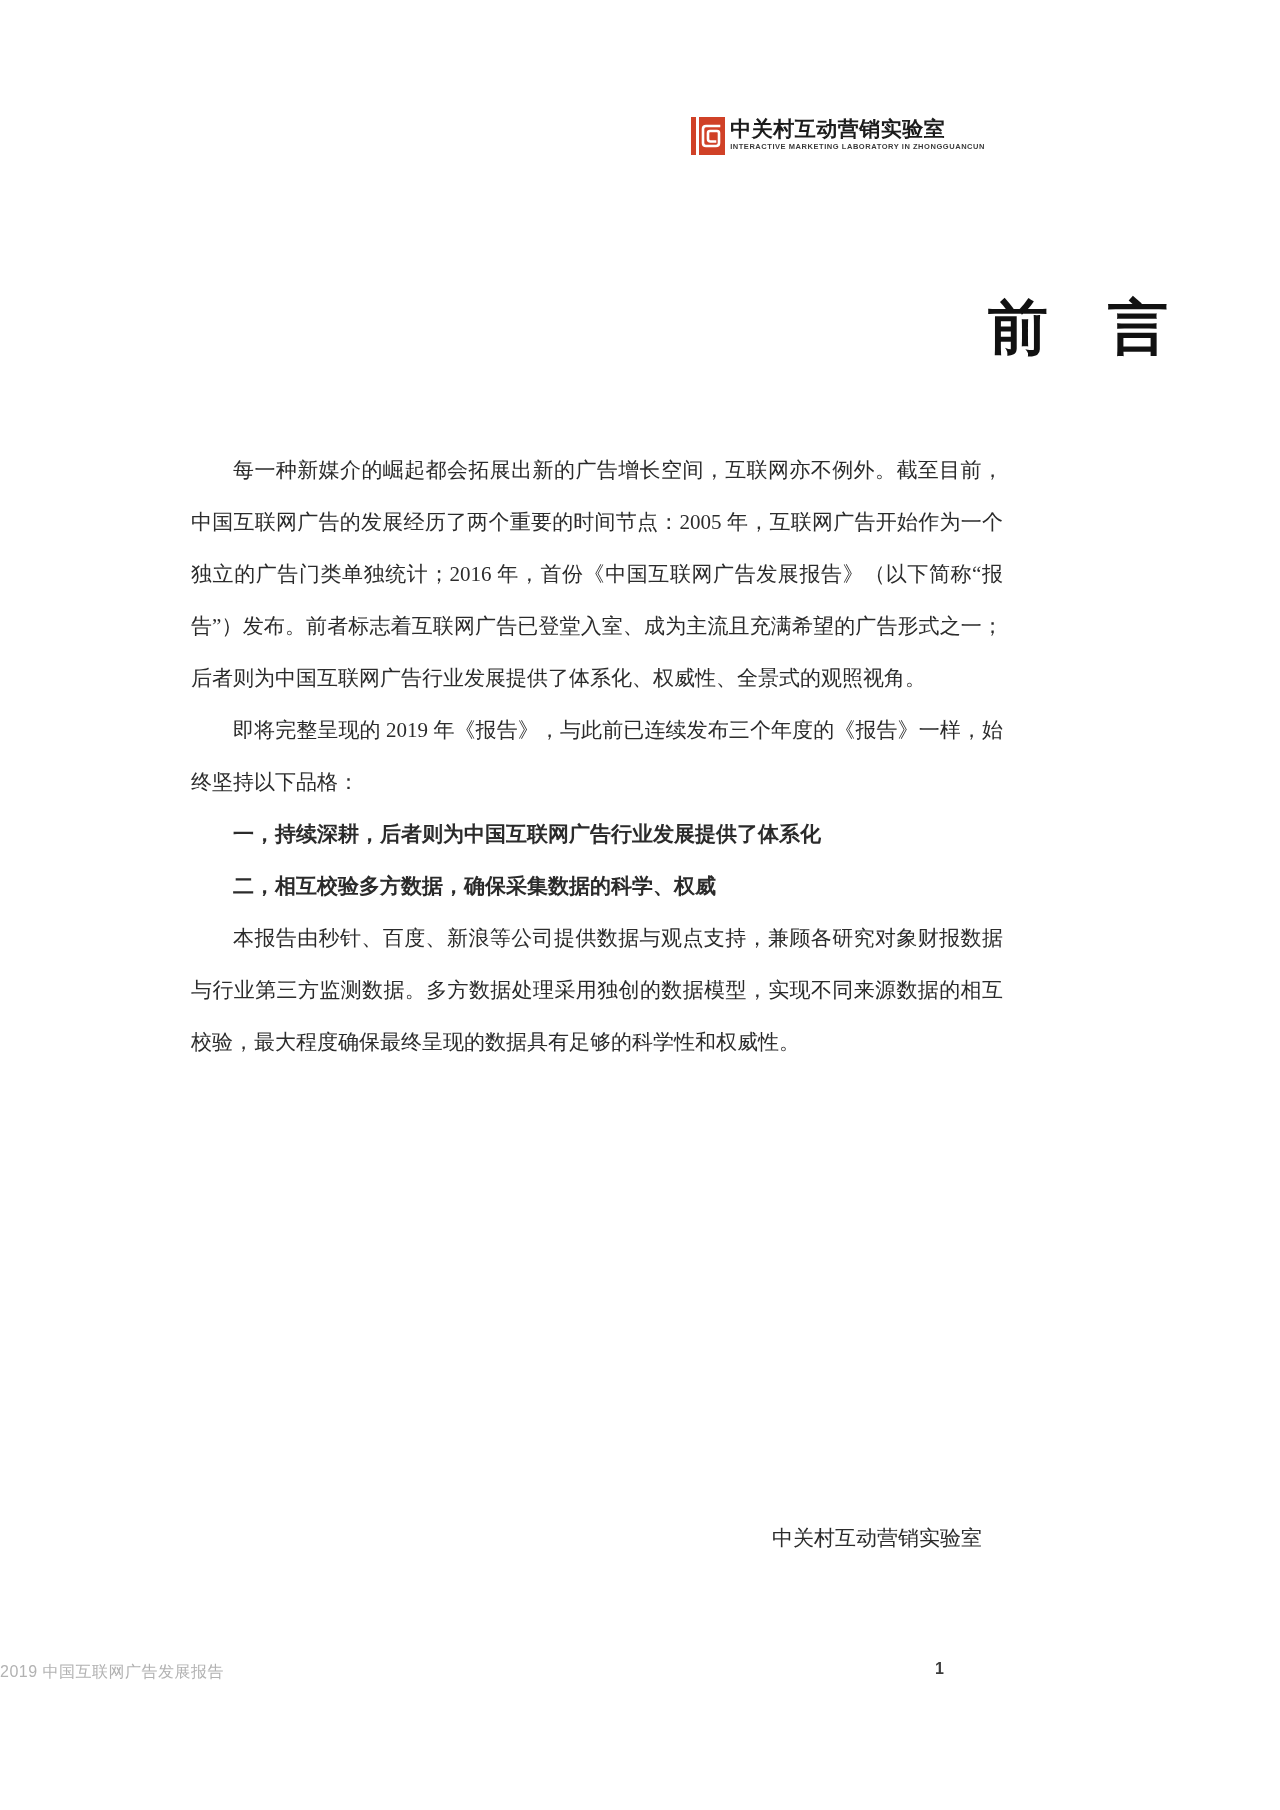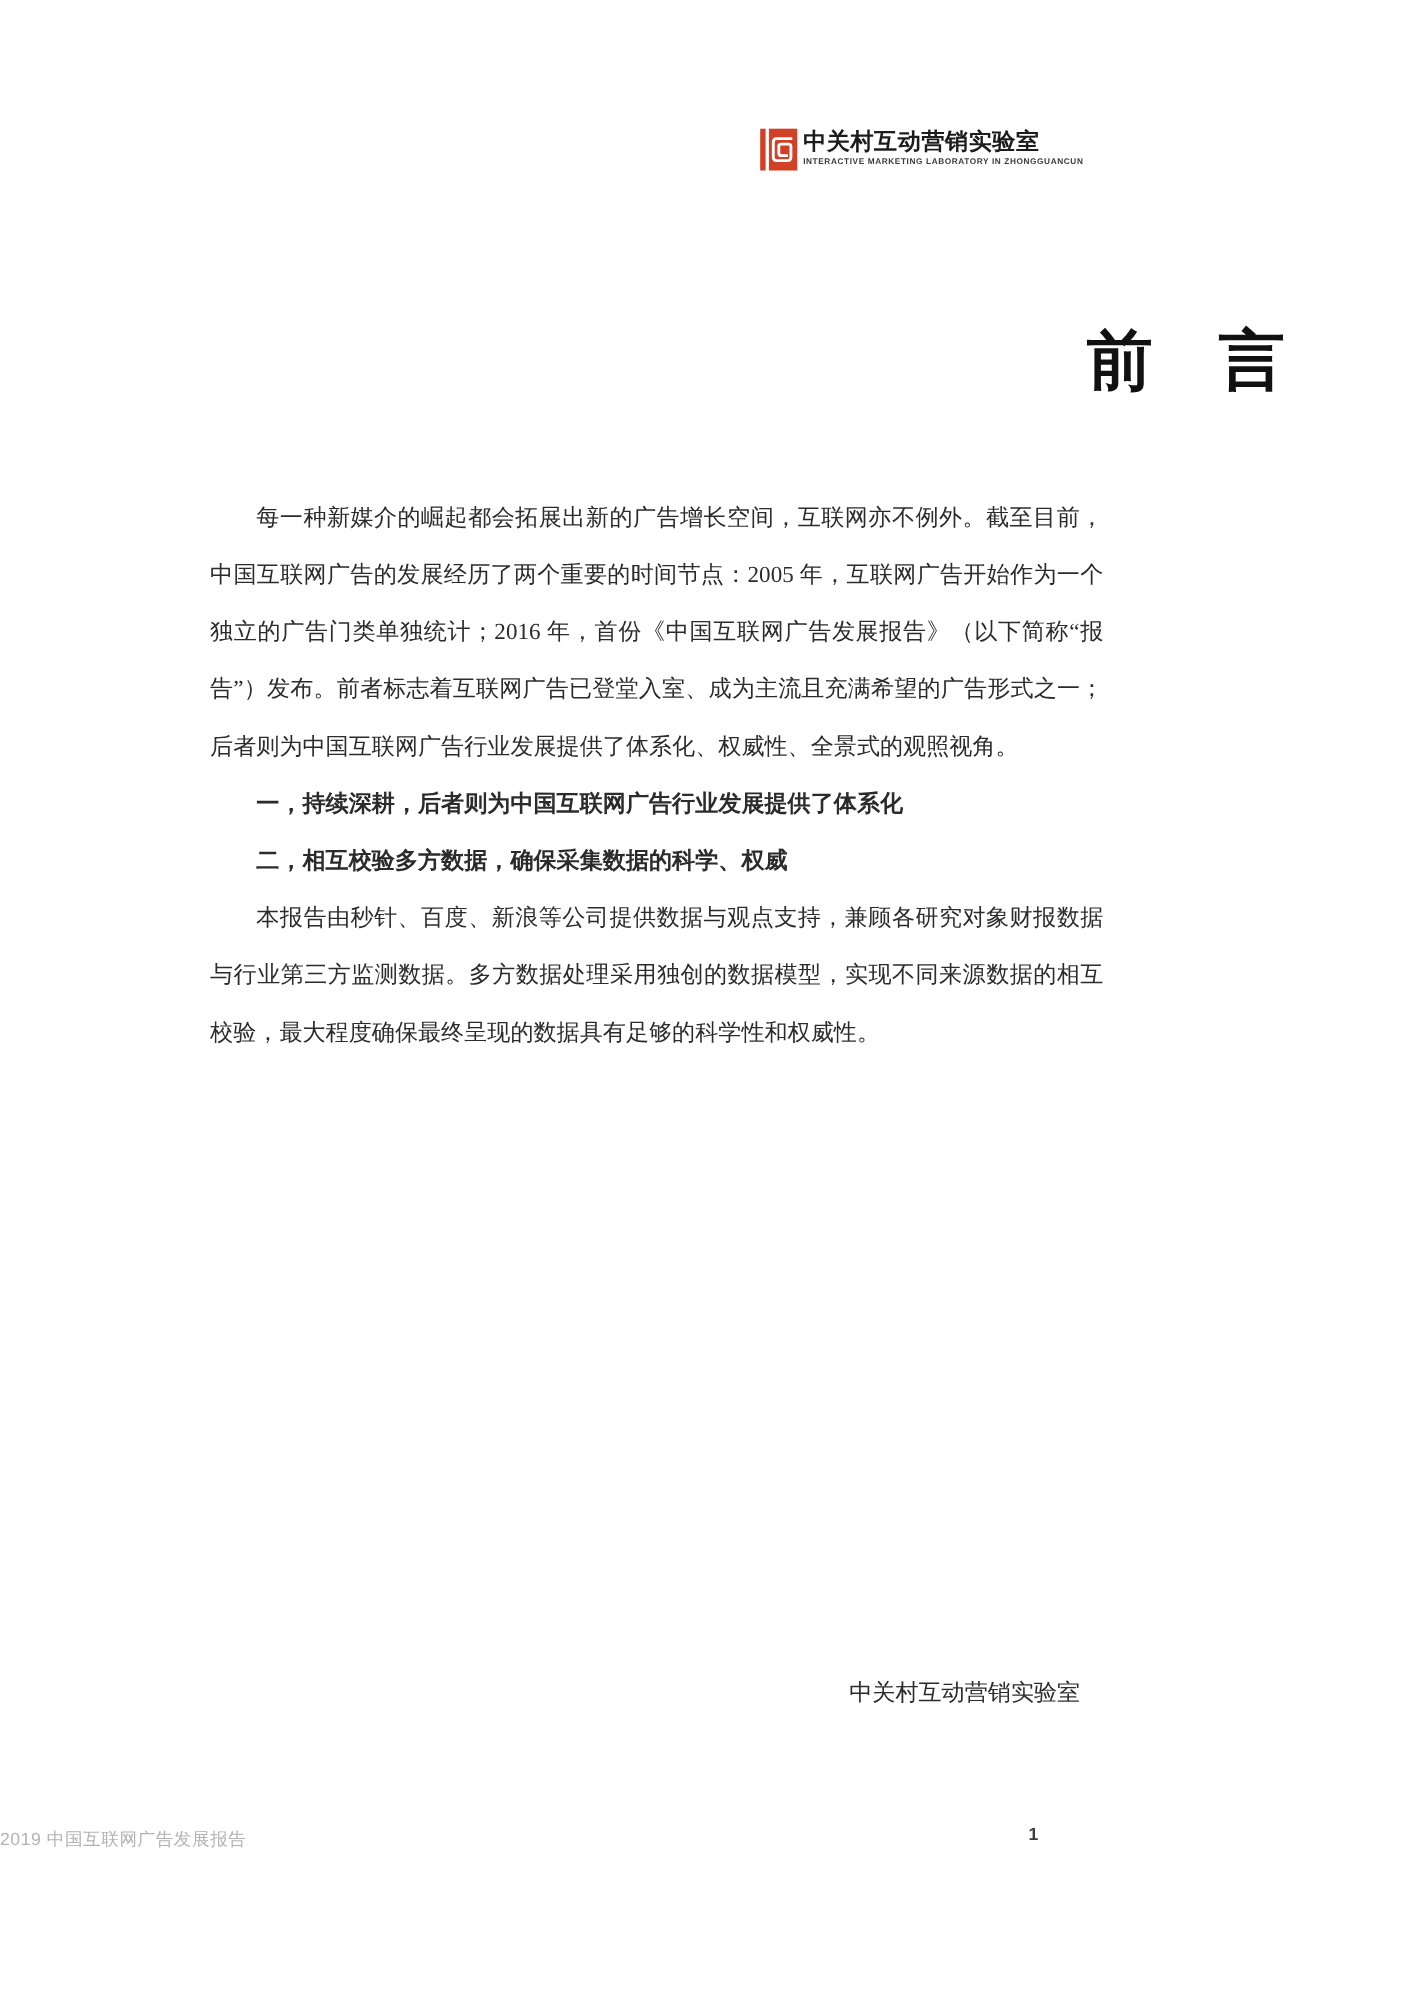--- a/index.html
+++ b/index.html
@@ -141,20 +141,21 @@
     <span class="logo-textcol">
       <span class="logo-name">中关村互动营销实验室</span>
       <span class="logo-subtitle">INTERACTIVE MARKETING LABORATORY IN ZHONGGUANCUN</span>
     </span>
   </header>
 
   <h1 class="doc-title">前　言</h1>
 
   <main class="body-text">
     <p>每一种新媒介的崛起都会拓展出新的广告增长空间，互联网亦不例外。截至目前，中国互联网广告的发展经历了两个重要的时间节点：2005 年，互联网广告开始作为一个独立的广告门类单独统计；2016 年，首份《中国互联网广告发展报告》（以下简称“报告”）发布。前者标志着互联网广告已登堂入室、成为主流且充满希望的广告形式之一；后者则为中国互联网广告行业发展提供了体系化、权威性、全景式的观照视角。</p>
+    <p>即将完整呈现的 2019 年《报告》，与此前已连续发布三个年度的《报告》一样，始终坚持以下品格：</p>
     <p class="subhead">一，持续深耕，后者则为中国互联网广告行业发展提供了体系化</p>
     <p class="subhead">二，相互校验多方数据，确保采集数据的科学、权威</p>
     <p>本报告由秒针、百度、新浪等公司提供数据与观点支持，兼顾各研究对象财报数据与行业第三方监测数据。多方数据处理采用独创的数据模型，实现不同来源数据的相互校验，最大程度确保最终呈现的数据具有足够的科学性和权威性。</p>
   </main>
 
   <div class="signature">
     <div class="sig-org">中关村互动营销实验室</div>
   </div>
 
   <footer>

